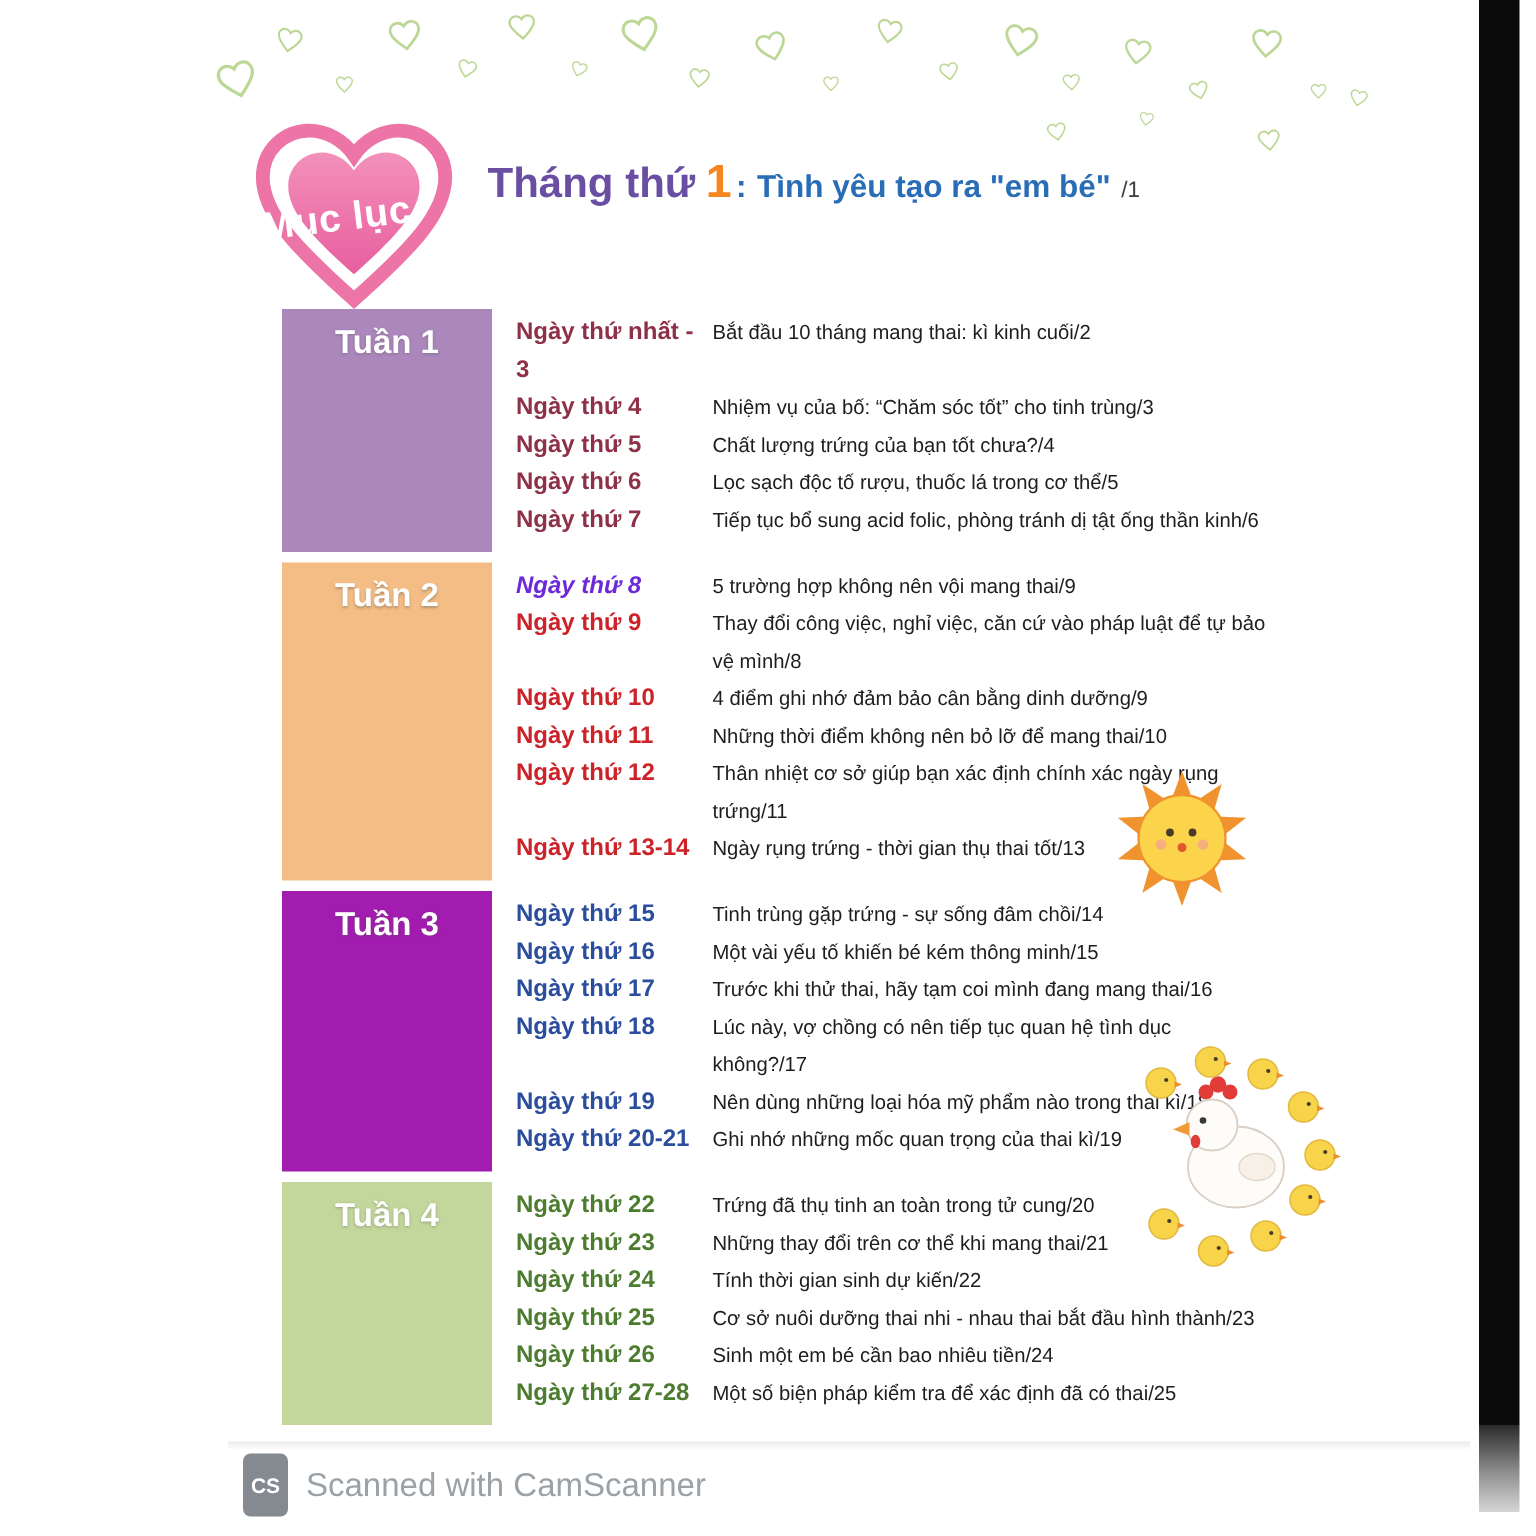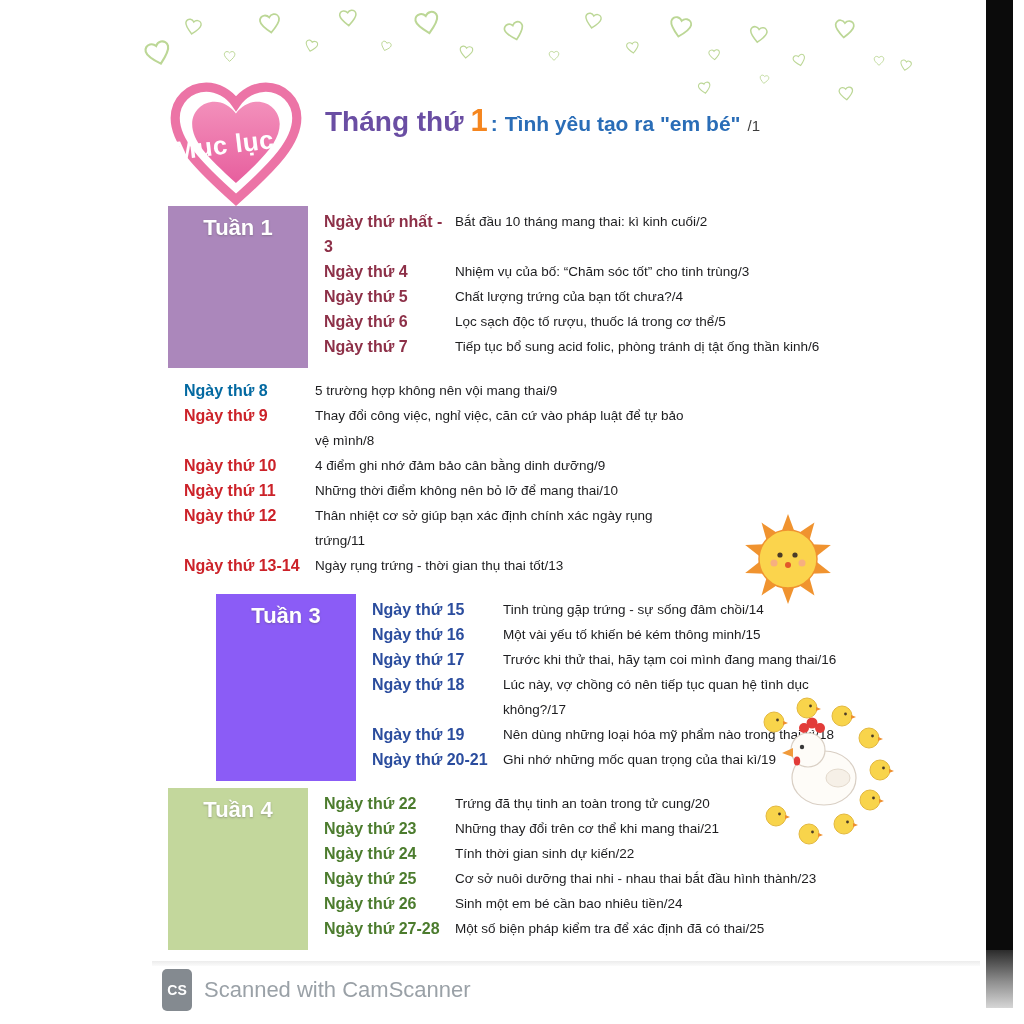--- a/index.html
+++ b/index.html
@@ -15,21 +15,21 @@
     transform:rotate(-7deg); letter-spacing:.5px; }
 
   .chapter-heading { position:absolute; left:325px; top:103px; display:flex; align-items:baseline;
     gap:7px; white-space:nowrap; }
   .ch-prefix { font-size:28px; font-weight:bold; }
   .ch-number { font-size:31px; font-weight:bold; }
   .ch-colon  { font-size:21px; font-weight:bold; margin-left:-4px; }
   .ch-title  { font-size:21px; font-weight:bold; }
   .ch-page   { font-size:15px; color:#3c3c3c; }
 
-  .weeks { position:absolute; left:168px; top:206px; width:662px; }
+  .weeks { position:absolute; left:188px; top:206px; width:662px; }
   .week-section { display:flex; align-items:stretch; margin-bottom:7px; }
   .week-block { width:140px; flex:none; }
   .week-label { color:#fff; font-size:22px; font-weight:bold; text-align:center; padding-top:9px;
     text-shadow:0 1px 2px rgba(80,80,80,.4); }
   .entry-list { flex:1; margin-left:16px; padding:3px 0 9px; }
   .entry-row { display:flex; align-items:flex-start; }
   .entry-day { width:131px; flex:none; font-weight:bold; font-size:16px; line-height:25px; }
   .entry-title { width:372px; font-size:13.5px; line-height:25px; color:#1d1d1f; }
 
   .sun { position:absolute; left:741px; top:512px; }
@@ -126,23 +126,26 @@
             <div class="entry-day" style="color: rgb(141, 48, 72);">Ngày thứ 6</div>
             <div class="entry-title">Lọc sạch độc tố rượu, thuốc lá trong cơ thể/5</div>
           </div>
           <div class="entry-row">
             <div class="entry-day" style="color: rgb(141, 48, 72);">Ngày thứ 7</div>
             <div class="entry-title">Tiếp tục bổ sung acid folic, phòng tránh dị tật ống thần kinh/6</div>
           </div>
         </div>
       </section>
       <section class="week-section">
-        <div class="entry-list">
-          <div class="entry-row">
-            <div class="entry-day" style="color: #0369a1;">Ngày thứ 8</div>
+        <div class="week-block" style="background-color: rgb(244, 189, 133);">
+          <div class="week-label">Tuần 2</div>
+        </div>
+        <div class="entry-list">
+          <div class="entry-row">
+            <div class="entry-day" style="color: #6d28d9; font-style: italic;">Ngày thứ 8</div>
             <div class="entry-title">5 trường hợp không nên vội mang thai/9</div>
           </div>
           <div class="entry-row">
             <div class="entry-day" style="color: rgb(204, 34, 41);">Ngày thứ 9</div>
             <div class="entry-title">Thay đổi công việc, nghỉ việc, căn cứ vào pháp luật để tự bảo vệ mình/8</div>
           </div>
           <div class="entry-row">
             <div class="entry-day" style="color: rgb(204, 34, 41);">Ngày thứ 10</div>
             <div class="entry-title">4 điểm ghi nhớ đảm bảo cân bằng dinh dưỡng/9</div>
           </div>
@@ -154,21 +157,21 @@
             <div class="entry-day" style="color: rgb(204, 34, 41);">Ngày thứ 12</div>
             <div class="entry-title">Thân nhiệt cơ sở giúp bạn xác định chính xác ngày rụng trứng/11</div>
           </div>
           <div class="entry-row">
             <div class="entry-day" style="color: rgb(204, 34, 41);">Ngày thứ 13-14</div>
             <div class="entry-title">Ngày rụng trứng - thời gian thụ thai tốt/13</div>
           </div>
         </div>
       </section>
       <section class="week-section">
-        <div class="week-block" style="background-color: #8b5cf6; margin-left: 48px;">
+        <div class="week-block" style="background-color: #a21caf;">
           <div class="week-label">Tuần 3</div>
         </div>
         <div class="entry-list">
           <div class="entry-row">
             <div class="entry-day" style="color: rgb(43, 77, 158);">Ngày thứ 15</div>
             <div class="entry-title">Tinh trùng gặp trứng - sự sống đâm chồi/14</div>
           </div>
           <div class="entry-row">
             <div class="entry-day" style="color: rgb(43, 77, 158);">Ngày thứ 16</div>
             <div class="entry-title">Một vài yếu tố khiến bé kém thông minh/15</div>

